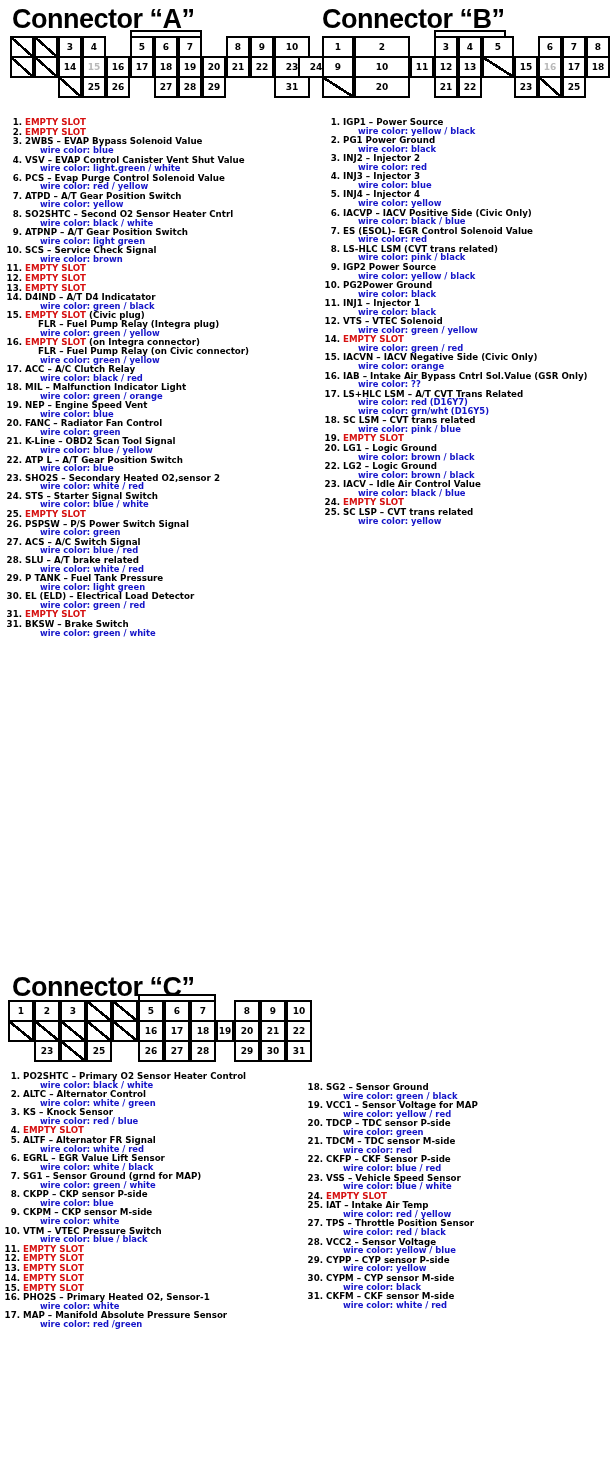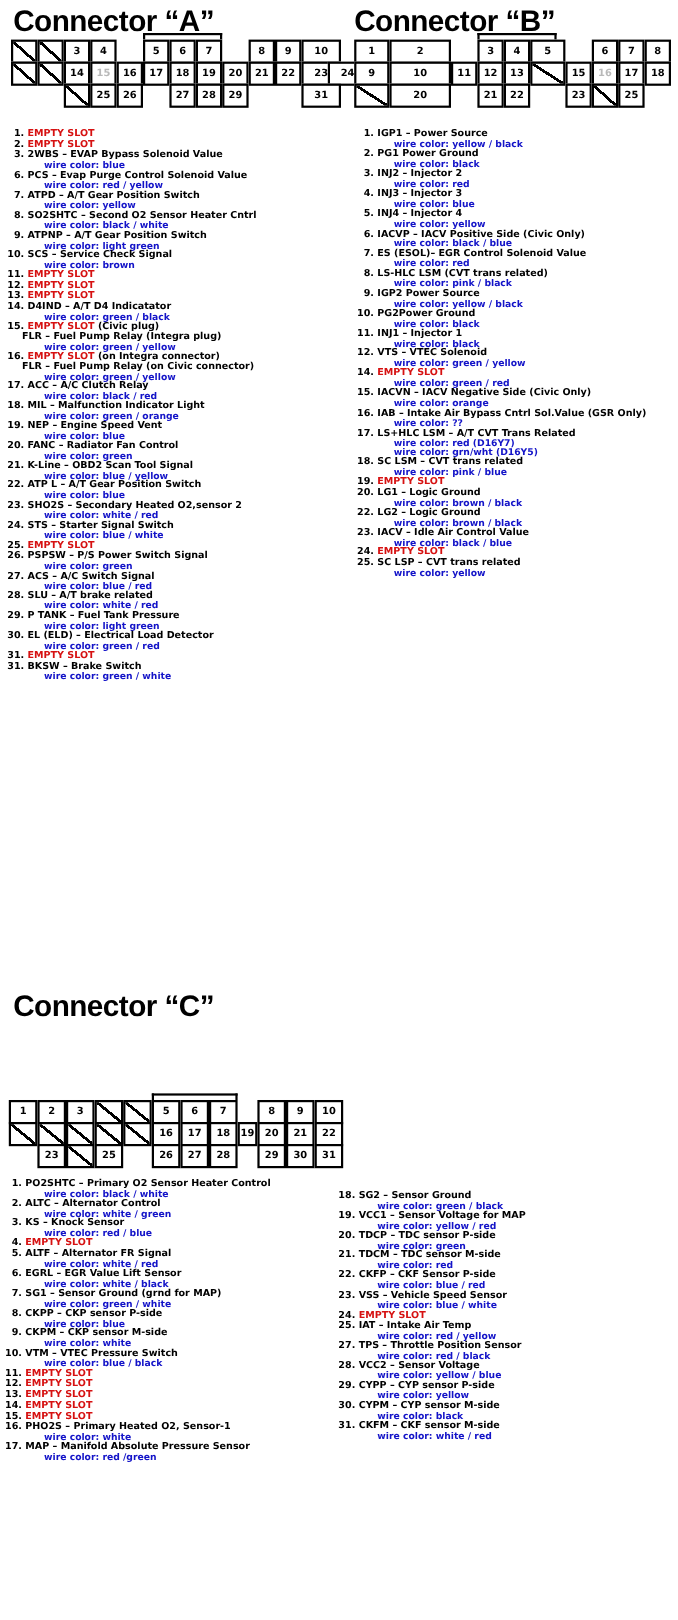--- a/index.html
+++ b/index.html
@@ -46,21 +46,21 @@
   .sub{
     font-family:"DejaVu Sans", sans-serif;
     font-weight:700;color:#000;font-size:8.7px;
     white-space:nowrap;
   }
   .wire{
     font-family:"DejaVu Sans", sans-serif;
     font-weight:700;color:#1414c8;font-size:8.4px;
     white-space:nowrap;
   }
-  .ind1{padding-left:20px;}
+  .ind1{padding-left:38px;}
   .ind2{padding-left:40px;}
 
   .colA{position:absolute;left:0;top:118px;width:310px;}
   .colB{position:absolute;left:318px;top:118px;width:298px;}
   .colC1{position:absolute;left:0;top:1072px;width:300px;}
   .colC2{position:absolute;left:303px;top:1083px;width:313px;}
 </style>
 </head>
 <body>
 
@@ -134,20 +134,24 @@
       <div class="pin-main"><span class="pin-num" style="width: 22px;">1.</span><span class="empty"> EMPTY SLOT</span></div>
     </div>
     <div class="pin">
       <div class="pin-main"><span class="pin-num" style="width: 22px;">2.</span><span class="empty"> EMPTY SLOT</span></div>
     </div>
     <div class="pin">
       <div class="pin-main"><span class="pin-num" style="width: 22px;">3.</span><span> 2WBS – EVAP Bypass Solenoid Value</span></div>
       <div class="wire ind2">wire color: blue</div>
     </div>
     <div class="pin">
+      <div class="pin-main"><span class="pin-num" style="width: 22px;">4.</span><span> VSV – EVAP Control Canister Vent Shut Value</span></div>
+      <div class="wire ind2">wire color: light.green / white</div>
+    </div>
+    <div class="pin">
       <div class="pin-main"><span class="pin-num" style="width: 22px;">6.</span><span> PCS – Evap Purge Control Solenoid Value</span></div>
       <div class="wire ind2">wire color: red / yellow</div>
     </div>
     <div class="pin">
       <div class="pin-main"><span class="pin-num" style="width: 22px;">7.</span><span> ATPD – A/T Gear Position Switch</span></div>
       <div class="wire ind2">wire color: yellow</div>
     </div>
     <div class="pin">
       <div class="pin-main"><span class="pin-num" style="width: 22px;">8.</span><span> SO2SHTC – Second O2 Sensor Heater Cntrl</span></div>
       <div class="wire ind2">wire color: black / white</div>
@@ -333,21 +337,21 @@
     </div>
     <div class="pin">
       <div class="pin-main"><span class="pin-num" style="width: 22px;">24.</span><span class="empty"> EMPTY SLOT</span></div>
     </div>
     <div class="pin">
       <div class="pin-main"><span class="pin-num" style="width: 22px;">25.</span><span> SC LSP – CVT trans related</span></div>
       <div class="wire ind2">wire color: yellow</div>
     </div>
   </div>
 
-<div class="sec-title" style="position:absolute;left:12px;top:900px;">Connector “C”</div>
+<div class="sec-title" style="position:absolute;left:12px;top:972px;">Connector “C”</div>
 <div class="grid" id="grid-c" style="position:absolute;left:8px;top:1000px;width:300px;height:66px;">
     <div class="tabbar" style="left: 130px; top: -6px; width: 78px;"></div>
     <div class="cell" style="left: 0px; top: 0px; width: 26px; height: 22px;">1</div>
     <div class="cell" style="left: 26px; top: 0px; width: 26px; height: 22px;">2</div>
     <div class="cell" style="left: 52px; top: 0px; width: 26px; height: 22px;">3</div>
     <div class="cell diag blank" style="left: 78px; top: 0px; width: 26px; height: 22px;"></div>
     <div class="cell diag blank" style="left: 104px; top: 0px; width: 26px; height: 22px;"></div>
     <div class="cell" style="left: 130px; top: 0px; width: 26px; height: 22px;">5</div>
     <div class="cell" style="left: 156px; top: 0px; width: 26px; height: 22px;">6</div>
     <div class="cell" style="left: 182px; top: 0px; width: 26px; height: 22px;">7</div>

